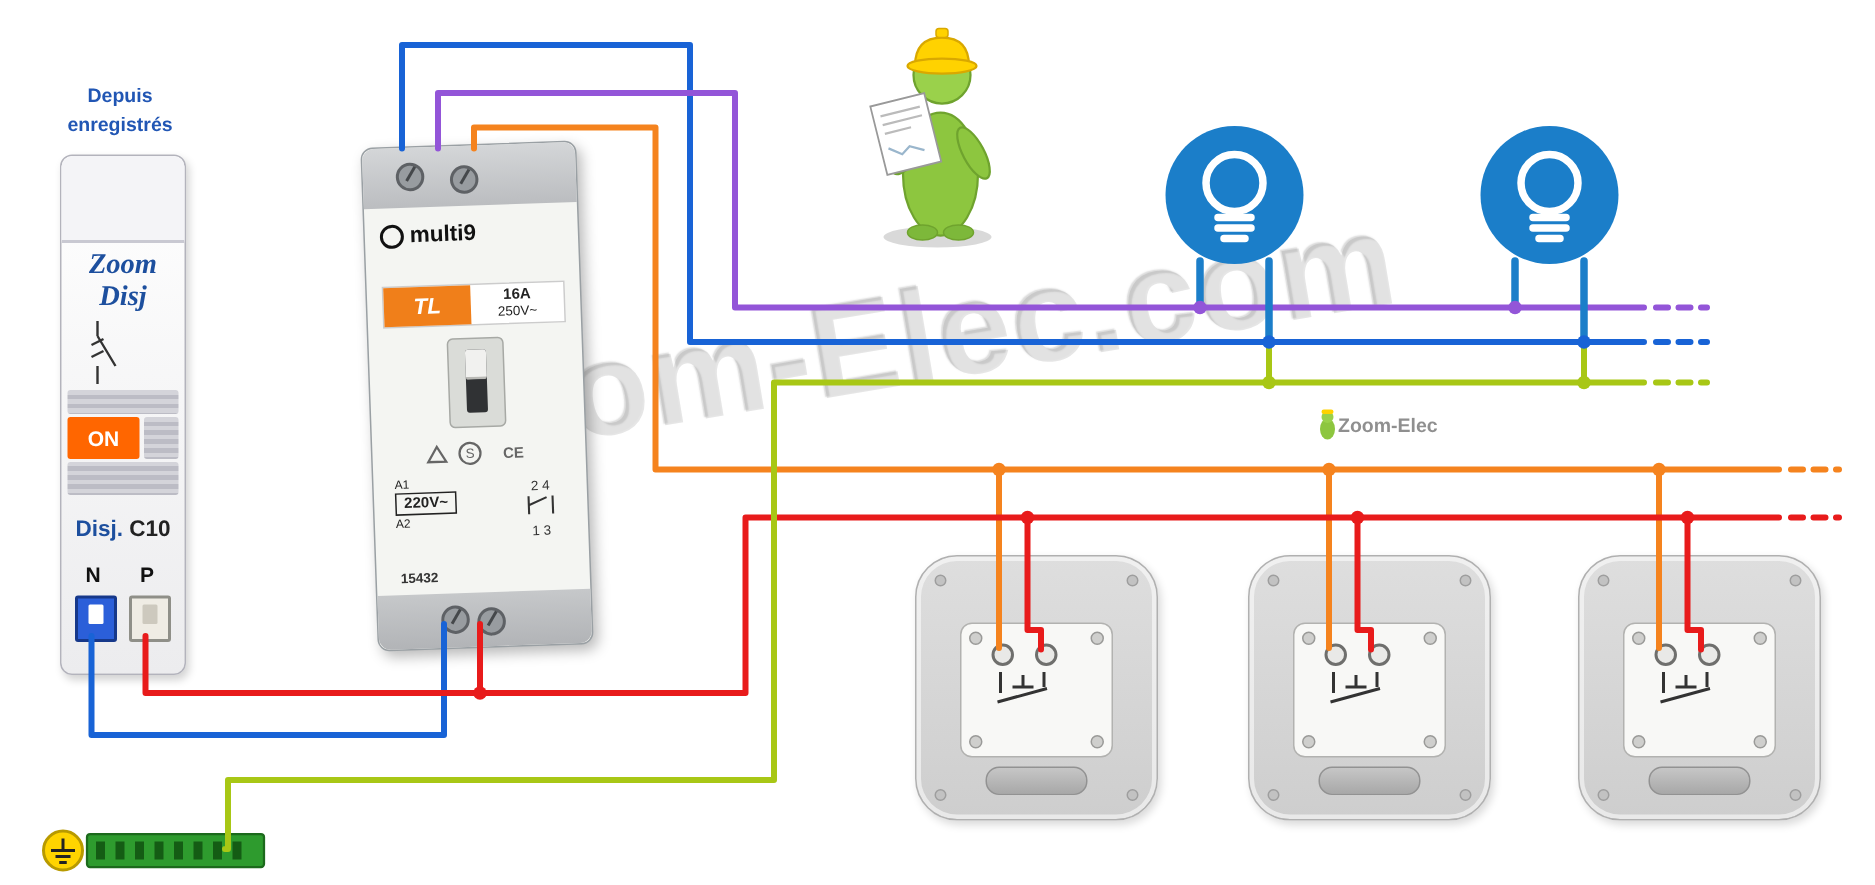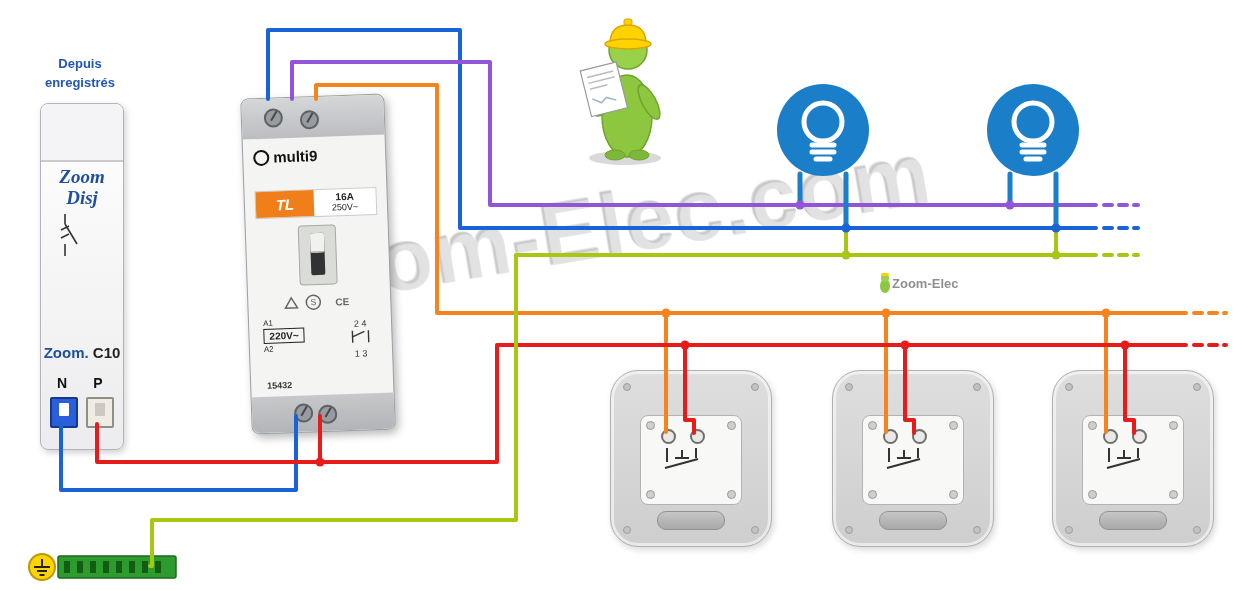--- a/index.html
+++ b/index.html
@@ -109,22 +109,30 @@
 
   <div class="abs breaker">
     <div class="cap"></div>
     <div class="brand">
       <span>Zoom</span><br>
       <span>Disj</span>
     </div>
     <svg class="sym comp-svg" width="34" height="46">
       <path d="M16,2 V12 M16,12 L28,32 M16,32 V44 M12,18 l8,-4 M12,26 l8,-4" stroke="#333" stroke-width="1.6" fill="none"></path>
     </svg>
+    <div class="ridgeblock">
+      <div class="ridge"></div>
+      <div class="onrow">
+        <div class="onbtn">ON</div>
+        <div class="onrest"></div>
+      </div>
+      <div class="ridge" style="height:22px"></div>
+    </div>
     <div class="model">
-      <span class="dl">Zoom.</span>
+      <span class="dl">Disj.</span>
       <span>C10</span>
     </div>
     <div class="tlab" style="left:9px">N</div>
     <div class="tlab" style="left:45px">P</div>
     <div class="term term-n">
         <div class="slot"></div>
       </div>
     <div class="term term-p">
         <div class="slot"></div>
       </div>

